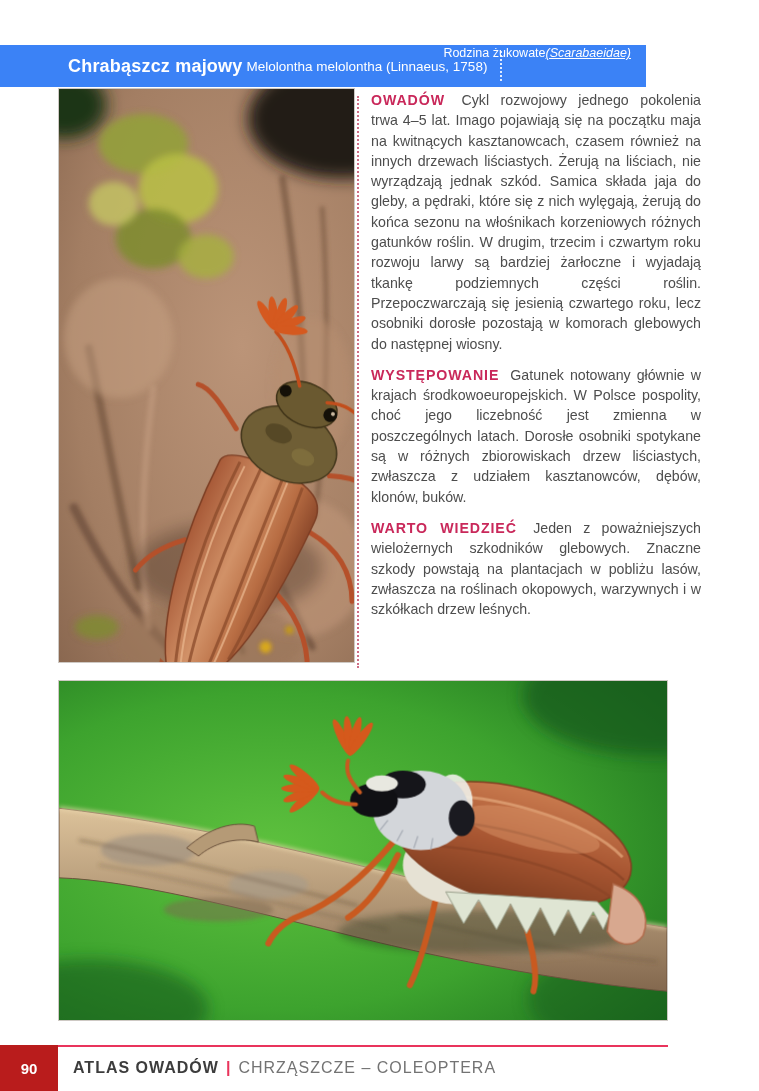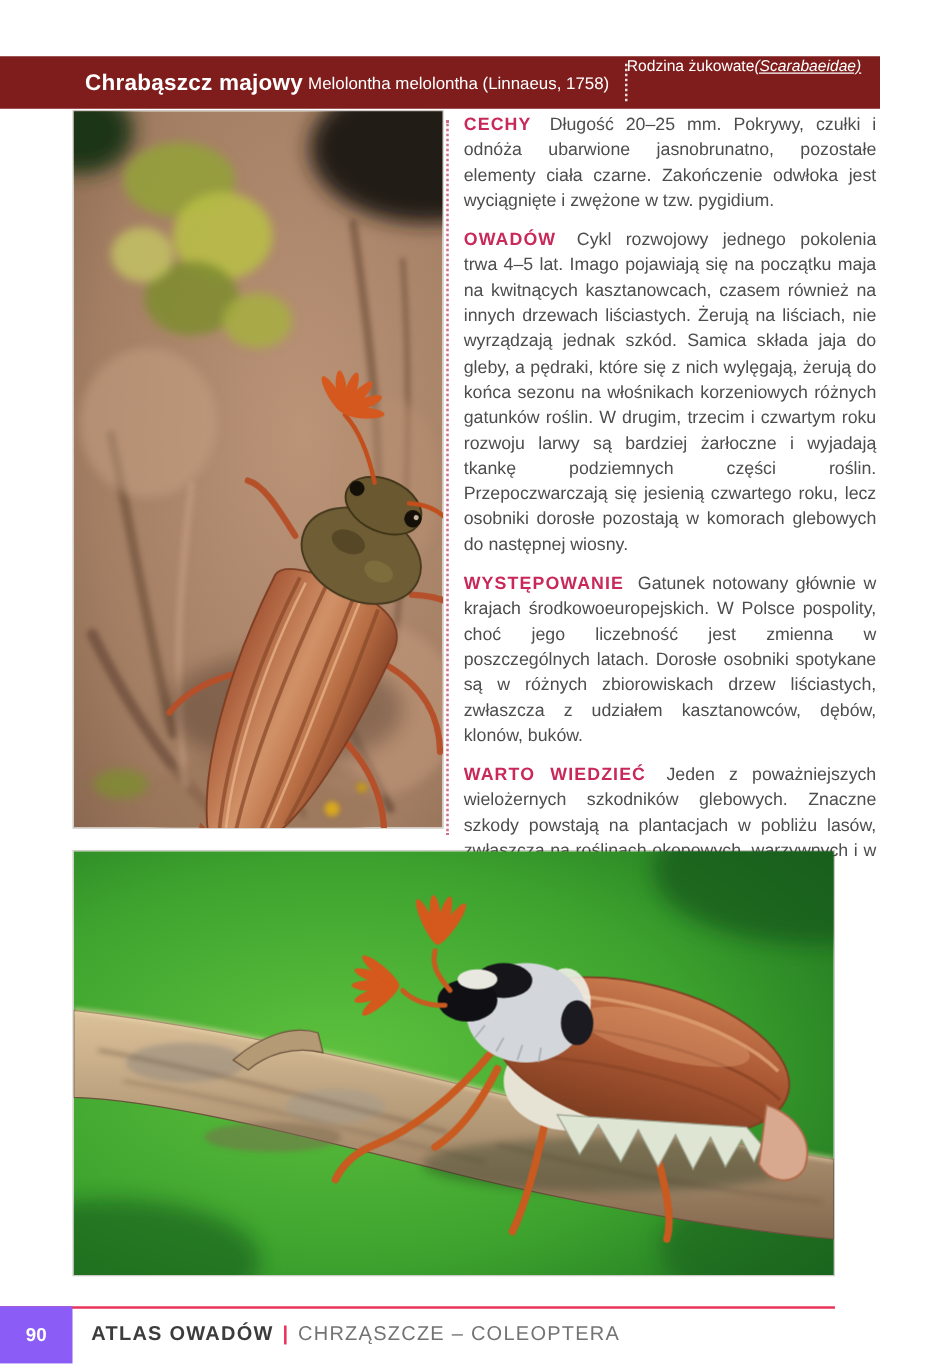--- a/index.html
+++ b/index.html
@@ -2,22 +2,22 @@
 <html lang="pl"><head>
 <meta charset="utf-8">
 <style>
   html,body{margin:0;padding:0;background:#ffffff;}
   .page{
     position:relative;width:759px;height:1091px;background:#ffffff;overflow:hidden;
     font-family:"Liberation Sans","DejaVu Sans",sans-serif;
   }
   
   .titlebar{
-    position:absolute;left:0;top:45px;width:704px;height:42px;
-    background:#7f1d1d;color:#ffffff;display:flex;align-items:center;
+    position:absolute;left:0;top:45px;width:646px;height:42px;
+    background:#3b82f6;color:#ffffff;display:flex;align-items:center;
   }
   .titlebar .title{margin-left:68px;font-size:18px;font-weight:bold;letter-spacing:0.2px;white-space:nowrap;}
   .titlebar .sci{margin-left:4px;font-size:13.5px;white-space:nowrap;}
   .dotsep{position:absolute;left:500px;top:6px;bottom:6px;width:0;border-left:2px dotted rgba(255,255,255,0.85);}
   .family{
     position:absolute;right:15px;top:0;height:100%;display:flex;flex-direction:row;
     justify-content:center;text-align:left;font-size:12.5px;line-height:1.3;
   }
   .family .lat{font-style:italic;text-decoration:underline;}
   
@@ -30,21 +30,21 @@
   
   .textcol{
     position:absolute;left:371px;top:90px;width:330px;
     color:#4d4d4d;font-size:14.2px;line-height:20.3px;text-align:justify;
   }
   .textcol p.section{margin:0 0 11px 0;}
   .shead{color:#c9285a;font-weight:bold;letter-spacing:0.9px;margin-right:5px;}
   
   .footrule{position:absolute;left:0;top:1045px;width:668px;height:2px;background:#e9345c;}
   .pagenum{
-    position:absolute;left:0;top:1045px;width:58px;height:46px;background:#8b5cf6;
+    position:absolute;left:0;top:1045px;width:58px;height:46px;background:#b91c1c;
     color:#ffffff;font-weight:bold;font-size:15px;display:flex;align-items:center;justify-content:center;
   }
   .foottext{
     position:absolute;left:73px;top:1045px;height:46px;display:flex;align-items:center;gap:7px;
     font-size:16px;letter-spacing:1px;white-space:nowrap;
   }
   .foottext .book{font-weight:bold;color:#3c3c3c;}
   .foottext .fsep{color:#e9345c;font-weight:bold;}
   .foottext .chapter{color:#737373;}
 </style>
@@ -168,24 +168,20 @@
           <ellipse transform="translate(66,-146) rotate(35)" cx="17" cy="0" rx="18" ry="4.5"></ellipse>
           <ellipse transform="translate(66,-146) rotate(60)" cx="17" cy="0" rx="18" ry="4.5"></ellipse>
         </g>
       </g>
     </svg>
   </figure>
 
   <div class="vrule"></div>
 
   <main class="textcol">
-    <p class="section">
-      <span class="shead">CECHY</span>
-      <span class="sbody">Długość 20–25 mm. Pokrywy, czułki i odnóża ubarwione jasnobrunatno, pozostałe elementy ciała czarne. Zakończenie odwłoka jest wyciągnięte i zwężone w tzw. pygidium.</span>
-    </p>
     <p class="section">
       <span class="shead">OWADÓW</span>
       <span class="sbody">Cykl rozwojowy jednego pokolenia trwa 4–5 lat. Imago pojawiają się na początku maja na kwitnących kasztanowcach, czasem również na innych drzewach liściastych. Żerują na liściach, nie wyrządzają jednak szkód. Samica składa jaja do gleby, a pędraki, które się z nich wylęgają, żerują do końca sezonu na włośnikach korzeniowych różnych gatunków roślin. W drugim, trzecim i czwartym roku rozwoju larwy są bardziej żarłoczne i wyjadają tkankę podziemnych części roślin. Przepoczwarczają się jesienią czwartego roku, lecz osobniki dorosłe pozostają w komorach glebowych do następnej wiosny.</span>
     </p>
     <p class="section">
       <span class="shead">WYSTĘPOWANIE</span>
       <span class="sbody">Gatunek notowany głównie w krajach środkowoeuropejskich. W Polsce pospolity, choć jego liczebność jest zmienna w poszczególnych latach. Dorosłe osobniki spotykane są w różnych zbiorowiskach drzew liściastych, zwłaszcza z udziałem kasztanowców, dębów, klonów, buków.</span>
     </p>
     <p class="section">
       <span class="shead">WARTO WIEDZIEĆ</span>

